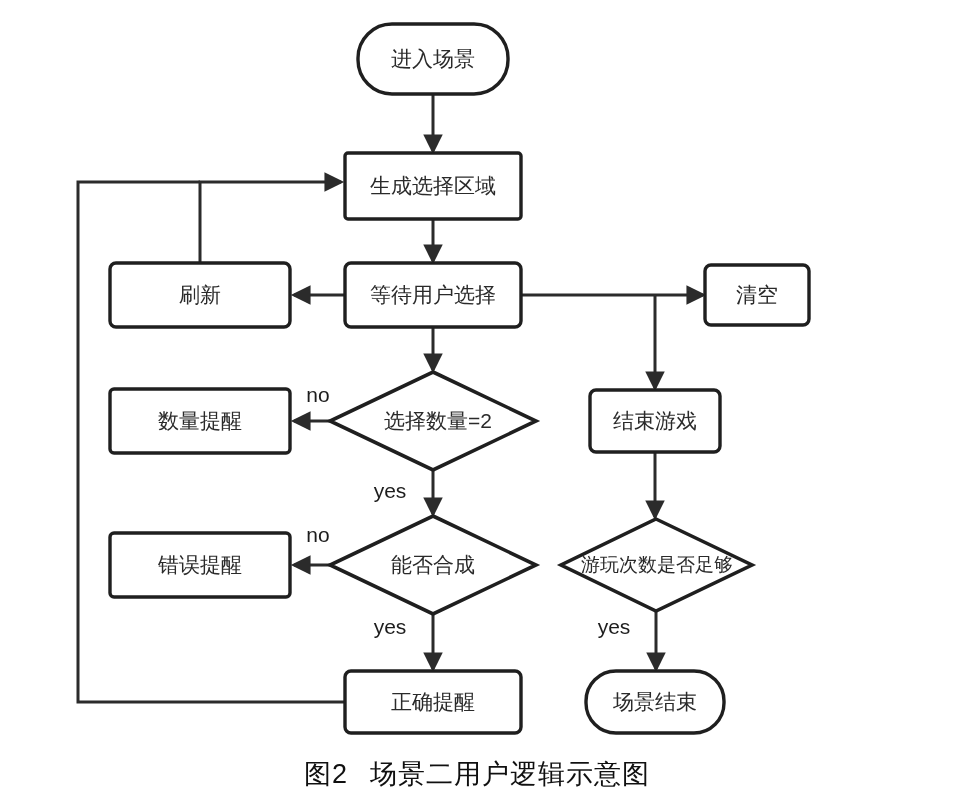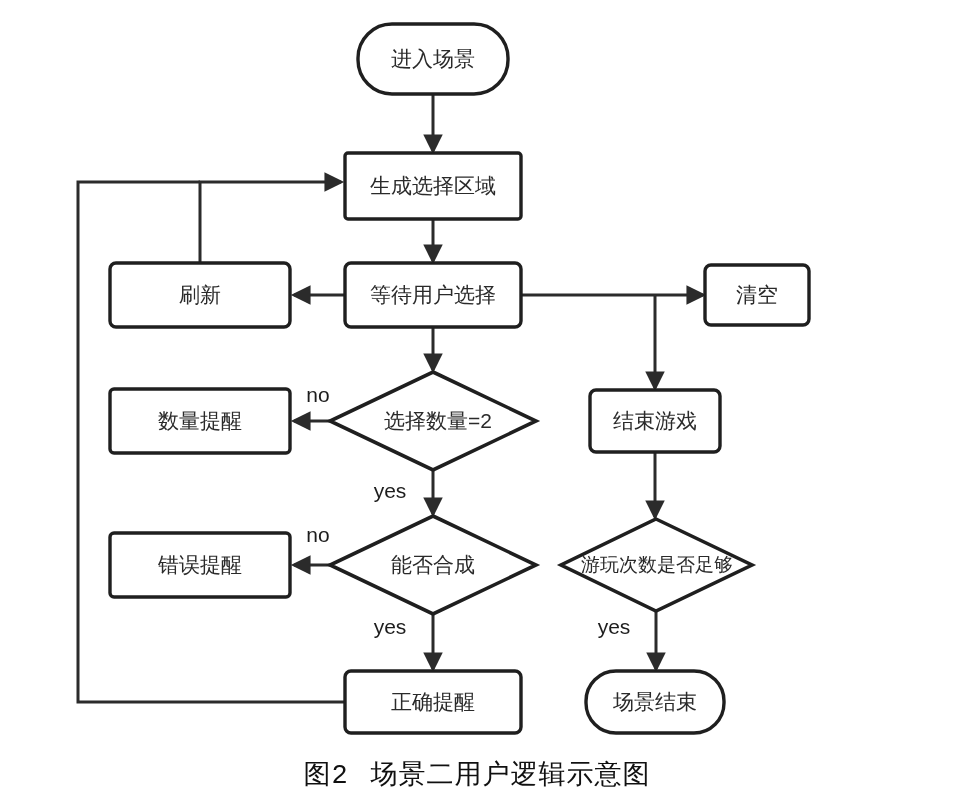--- a/index.html
+++ b/index.html
@@ -26,21 +26,21 @@
   }
   .shape{fill:#ffffff;stroke:#1f1f1f;stroke-width:3.4;}
   .shape.diamond{stroke-width:3.6;}
   .link{stroke:#2b2b2b;stroke-width:3;fill:none;}
   .caption{
     position:absolute;
     left:0;
     top:756px;
     width:954px;
     text-align:center;
-    font-family:Liberation Mono, monospace;
+    font-family:Liberation Sans, sans-serif;
     font-size:27px;
     color:#101010;
     letter-spacing:1px;
   }
   .caption .cap-num{margin-right:22px;}
 </style>
 </head>
 <body>
 
 <div id="figure">

